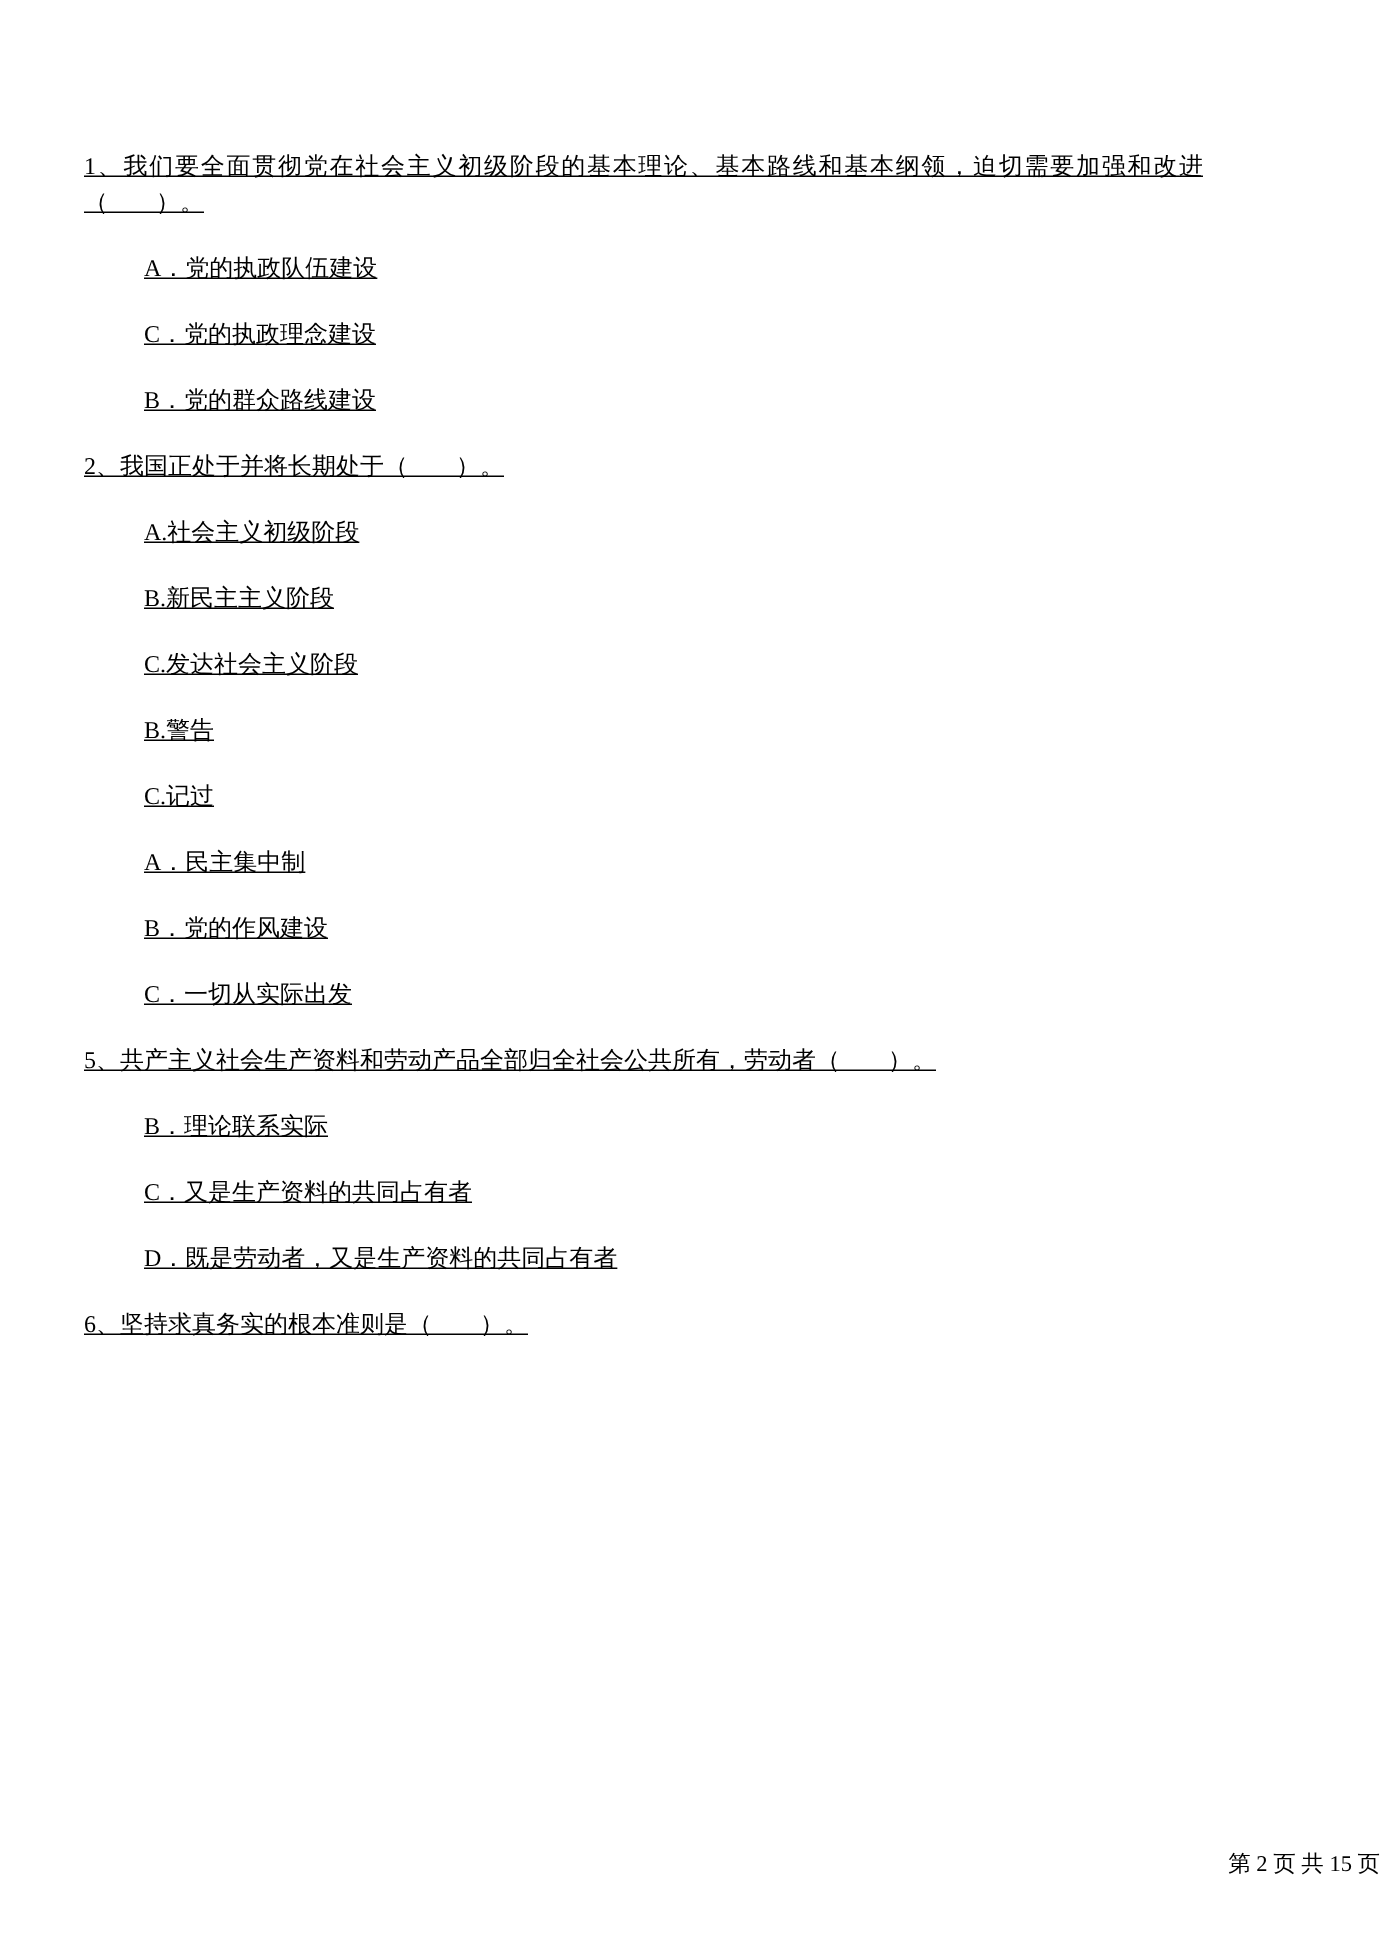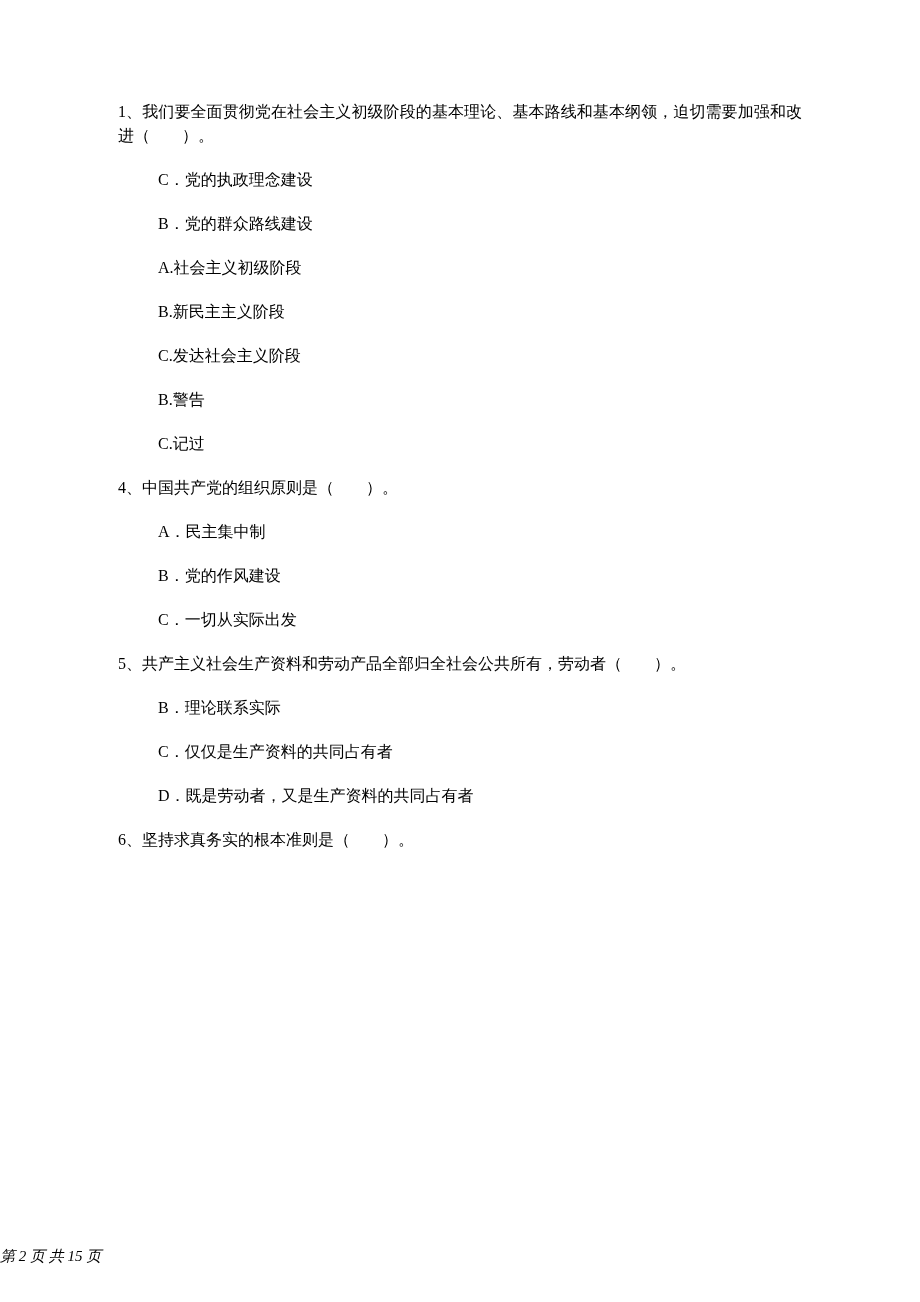--- a/index.html
+++ b/index.html
@@ -8,73 +8,74 @@
     background: #ffffff;
     font-family: "SimSun", "宋体", serif;
     font-size: 16px;
     color: #000000;
     width: 920px;
     height: 1302px;
     position: relative;
     line-height: 1.5;
   }
   .page {
-    padding: 100px 118px 0 118px;
+    padding: 100px 118px 0 56px;
+    text-decoration: underline;
   }
   .question-stem {
     margin-bottom: 20px;
     text-align: justify;
   }
   .option {
     margin-left: 40px;
     margin-bottom: 20px;
   }
   .footer {
     position: absolute;
-    bottom: 35px;
+    bottom: 48px;
     left: 0;
     width: 100%;
-    text-align: left;
+    text-align: right;
     font-size: 15px;
-    font-style: italic;
   }
 </style>
 </head>
 <body>
 
 <div class="page">
 
   <div>
     <div class="question-stem">1、我们要全面贯彻党在社会主义初级阶段的基本理论、基本路线和基本纲领，迫切需要加强和改进（　　）。</div>
+    <div class="option">A．党的执政队伍建设</div>
     <div class="option">C．党的执政理念建设</div>
     <div class="option">B．党的群众路线建设</div>
   </div>
 
   <div>
+    <div class="question-stem">2、我国正处于并将长期处于（　　）。</div>
     <div class="option">A.社会主义初级阶段</div>
     <div class="option">B.新民主主义阶段</div>
     <div class="option">C.发达社会主义阶段</div>
   </div>
 
   <div>
     <div class="option">B.警告</div>
     <div class="option">C.记过</div>
   </div>
 
   <div>
-    <div class="question-stem">4、中国共产党的组织原则是（　　）。</div>
     <div class="option">A．民主集中制</div>
     <div class="option">B．党的作风建设</div>
     <div class="option">C．一切从实际出发</div>
   </div>
 
   <div>
     <div class="question-stem">5、共产主义社会生产资料和劳动产品全部归全社会公共所有，劳动者（　　）。</div>
     <div class="option">B．理论联系实际</div>
-    <div class="option">C．仅仅是生产资料的共同占有者</div>
+    <div class="option">C．又是生产资料的共同占有者</div>
     <div class="option">D．既是劳动者，又是生产资料的共同占有者</div>
   </div>
 
   <div>
     <div class="question-stem">6、坚持求真务实的根本准则是（　　）。</div>
   </div>
 
 </div>
 
 <div class="footer">第 2 页 共 15 页</div>

